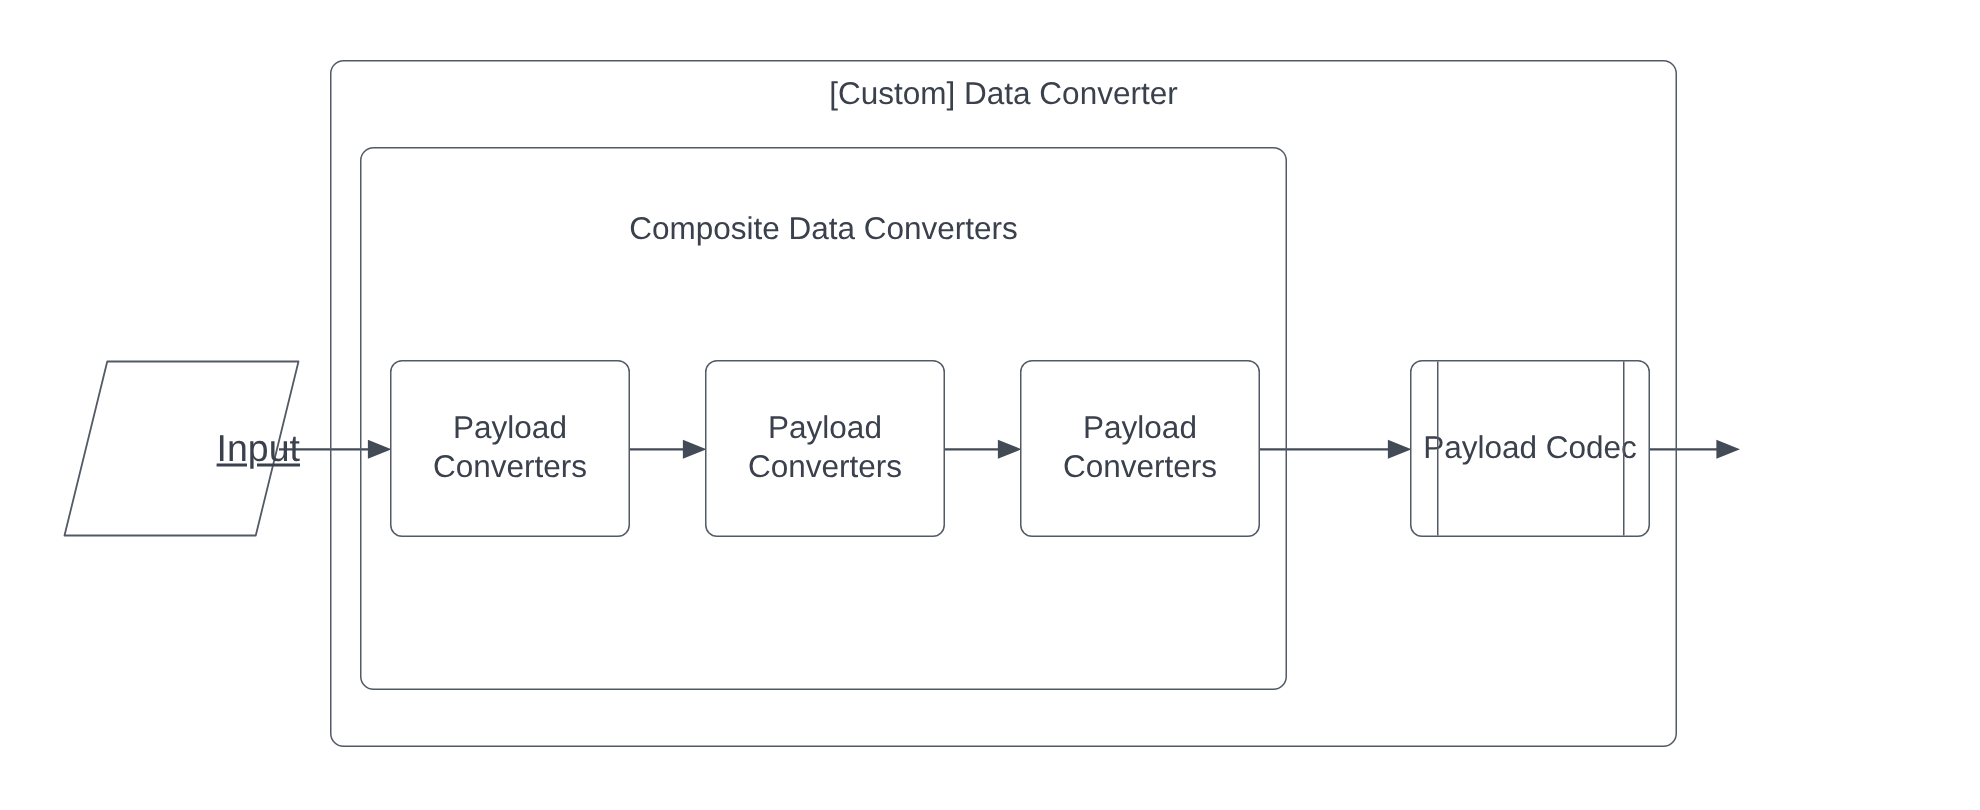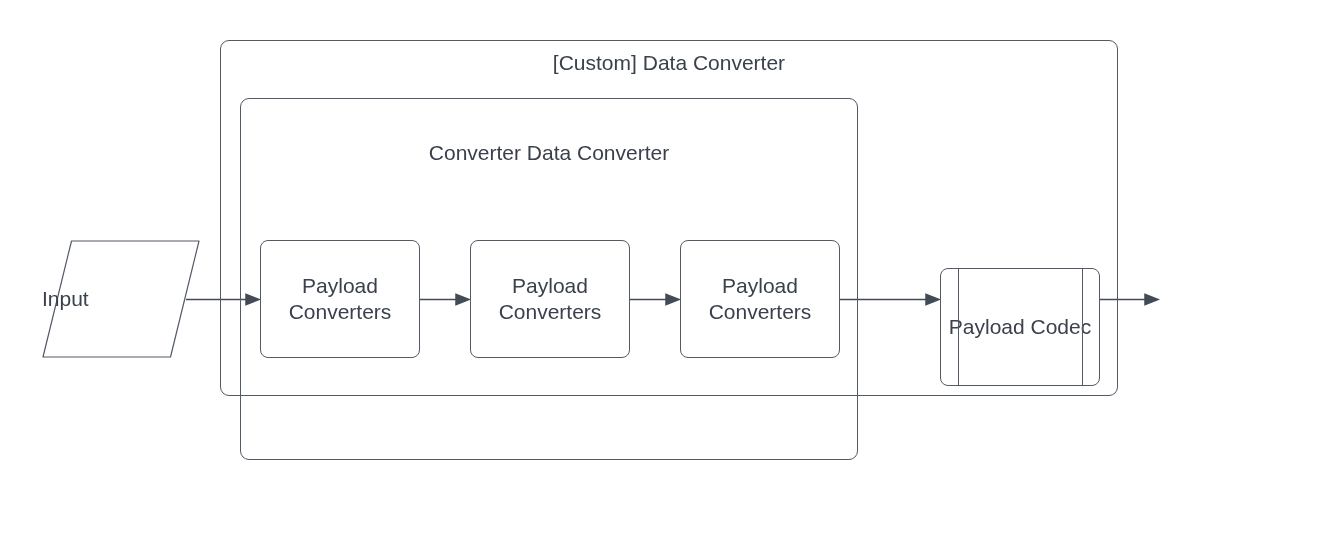--- a/index.html
+++ b/index.html
@@ -22,21 +22,21 @@
     width: 1320px; height: 540px;
     pointer-events: none;
   }
   .group-box {
     position: absolute;
     box-sizing: border-box;
     border: 1.2px solid #525a66;
     border-radius: 9px;
     background: transparent;
   }
-  .group-box.outer { left: 220px; top: 40px; width: 898px; height: 356px; }
+  .group-box.outer { left: 220px; top: 40px; width: 898px; height: 458px; }
   .group-box.inner { left: 240px; top: 98px; width: 618px; height: 362px; }
   .group-label {
     position: absolute;
     left: 0;
     width: 100%;
     text-align: center;
     font-size: 21px;
     line-height: 26px;
     color: #3a414d;
     white-space: nowrap;
@@ -52,38 +52,39 @@
     display: flex;
     align-items: center;
     justify-content: center;
     text-align: center;
     font-size: 21px;
     line-height: 26px;
   }
   .node-rect.pc1 { left: 260px; top: 240px; width: 160px; height: 118px; }
   .node-rect.pc2 { left: 470px; top: 240px; width: 160px; height: 118px; }
   .node-rect.pc3 { left: 680px; top: 240px; width: 160px; height: 118px; }
-  .node-rect.codec { left: 940px; top: 240px; width: 160px; height: 118px; margin-top: 28px; }
+  .node-rect.codec { left: 940px; top: 240px; width: 160px; height: 118px; }
   .codec-bar {
     position: absolute;
     top: 0;
     bottom: 0;
     width: 1.2px;
     background: #525a66;
   }
   .codec-bar.left { left: 17px; }
   .codec-bar.right { right: 16px; }
   .node-shape {
     position: absolute;
     display: flex;
     align-items: center;
-    justify-content: flex-start;
+    justify-content: flex-end;
     text-align: center;
-    font-size: 21px;
+    font-size: 25px;
     line-height: 26px;
+    text-decoration: underline;
   }
   .node-shape.input { left: 42px; top: 240px; width: 158px; height: 118px; }
   .node-shape.storage {
     left: 1159px; top: 244px; width: 124px; height: 118px;
     padding-top: 18px; box-sizing: border-box;
   }
   .node-shape > svg {
     position: absolute;
     left: 0; top: 0;
     width: 100%; height: 100%;
@@ -118,21 +119,21 @@
         <polygon points="1158,299.5 1145,294.3 1145,304.7"></polygon>
       </g>
     </g>
   </svg>
 
   <div class="group-box outer">
     <div class="group-label">[Custom] Data Converter</div>
   </div>
 
   <div class="group-box inner">
-    <div class="group-label">Converter Data Converter</div>
+    <div class="group-label">Composite Data Converters</div>
   </div>
 
   <div class="node-shape input">
     <svg viewBox="0 0 158 118" xmlns="http://www.w3.org/2000/svg">
       <polygon points="29.5,1 157,1 128.5,117 1,117" fill="#ffffff" stroke="#525a66" stroke-width="1.2" stroke-linejoin="round"></polygon>
     </svg>
     <div class="shape-label">Input</div>
   </div>
 
   <div class="node-rect pc1">

